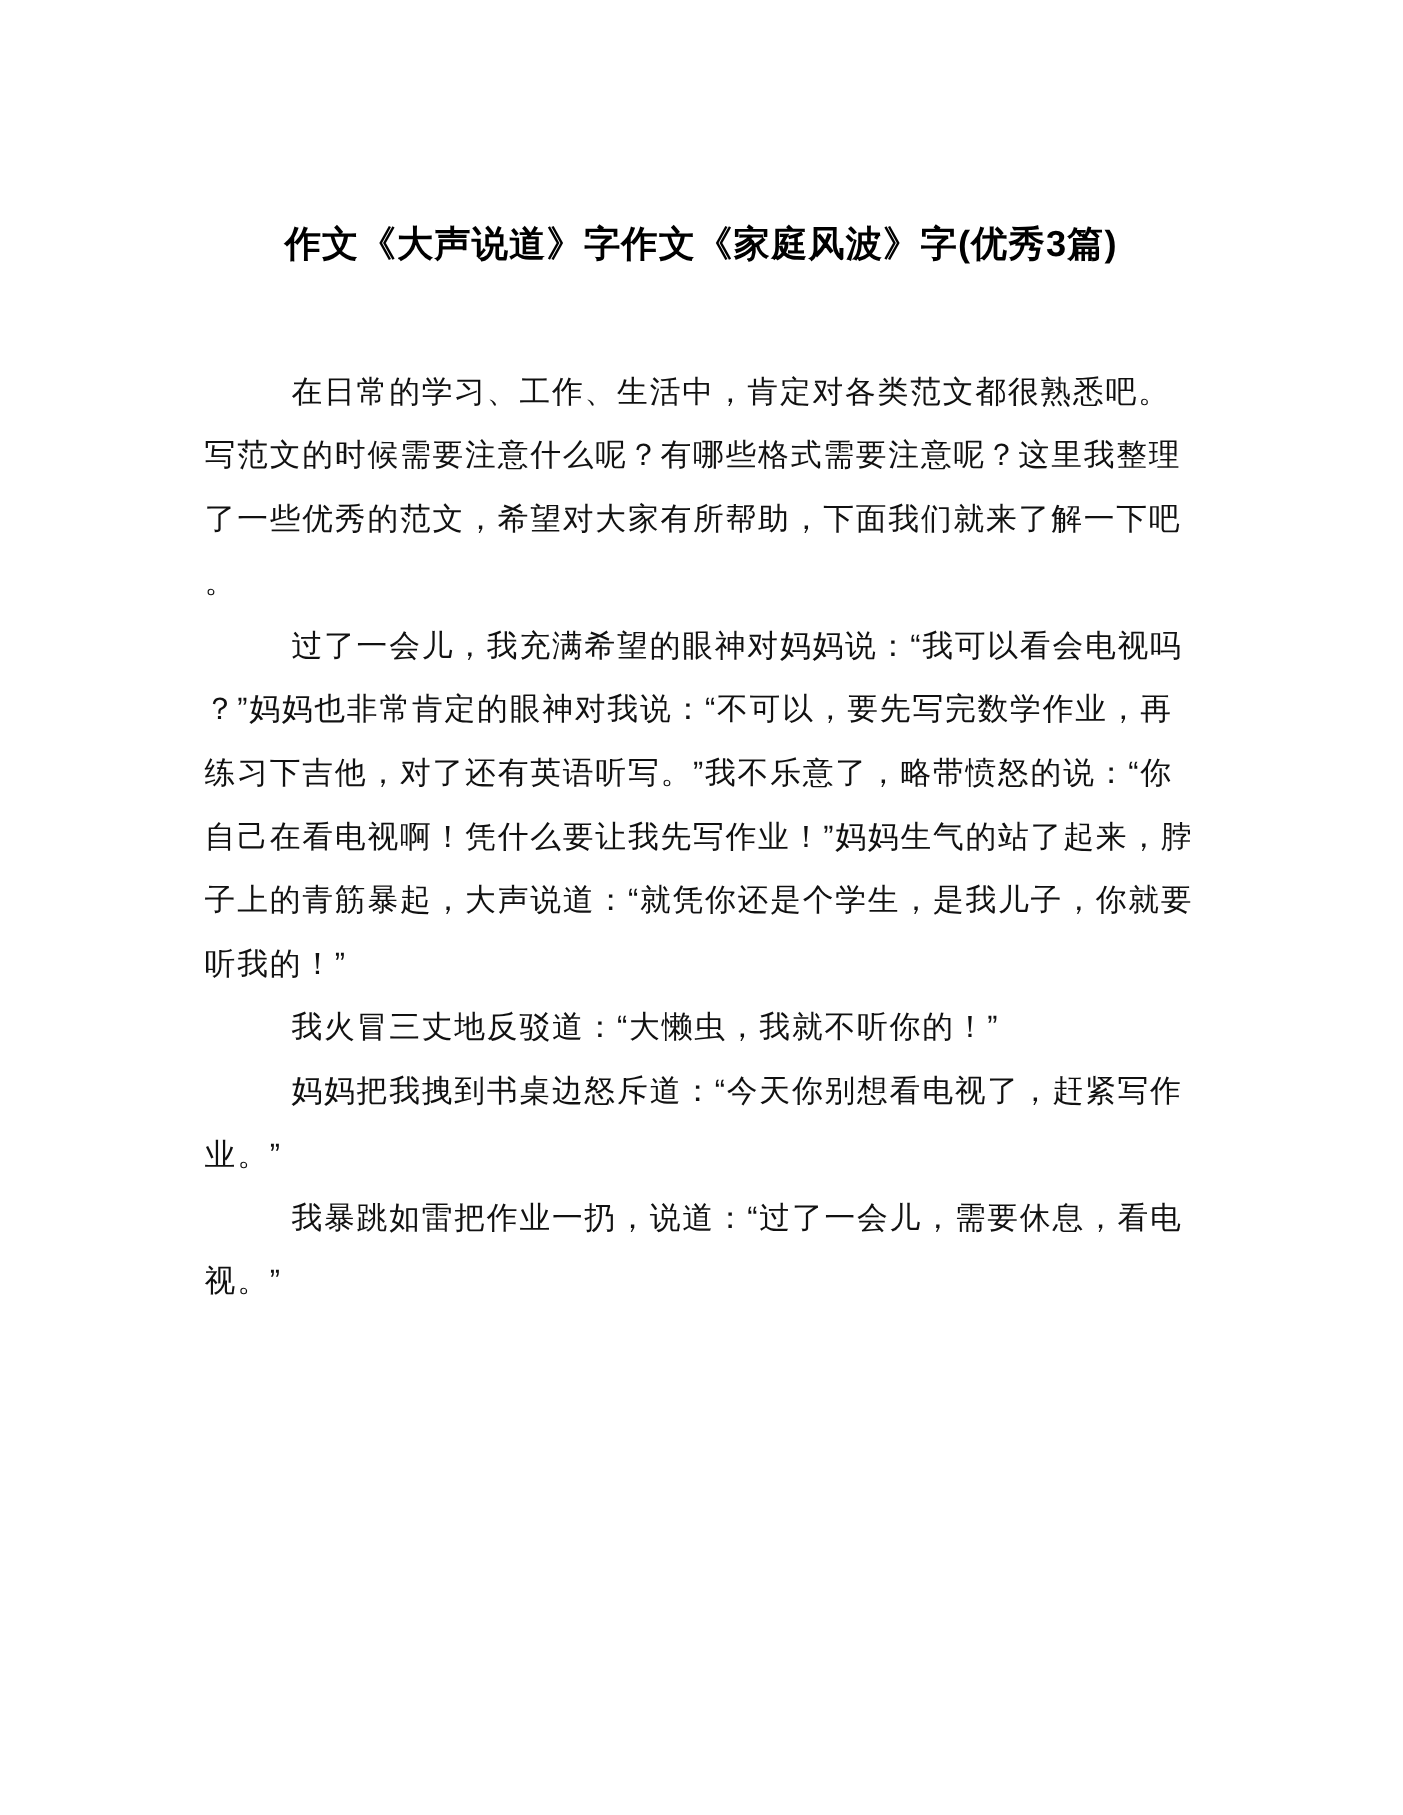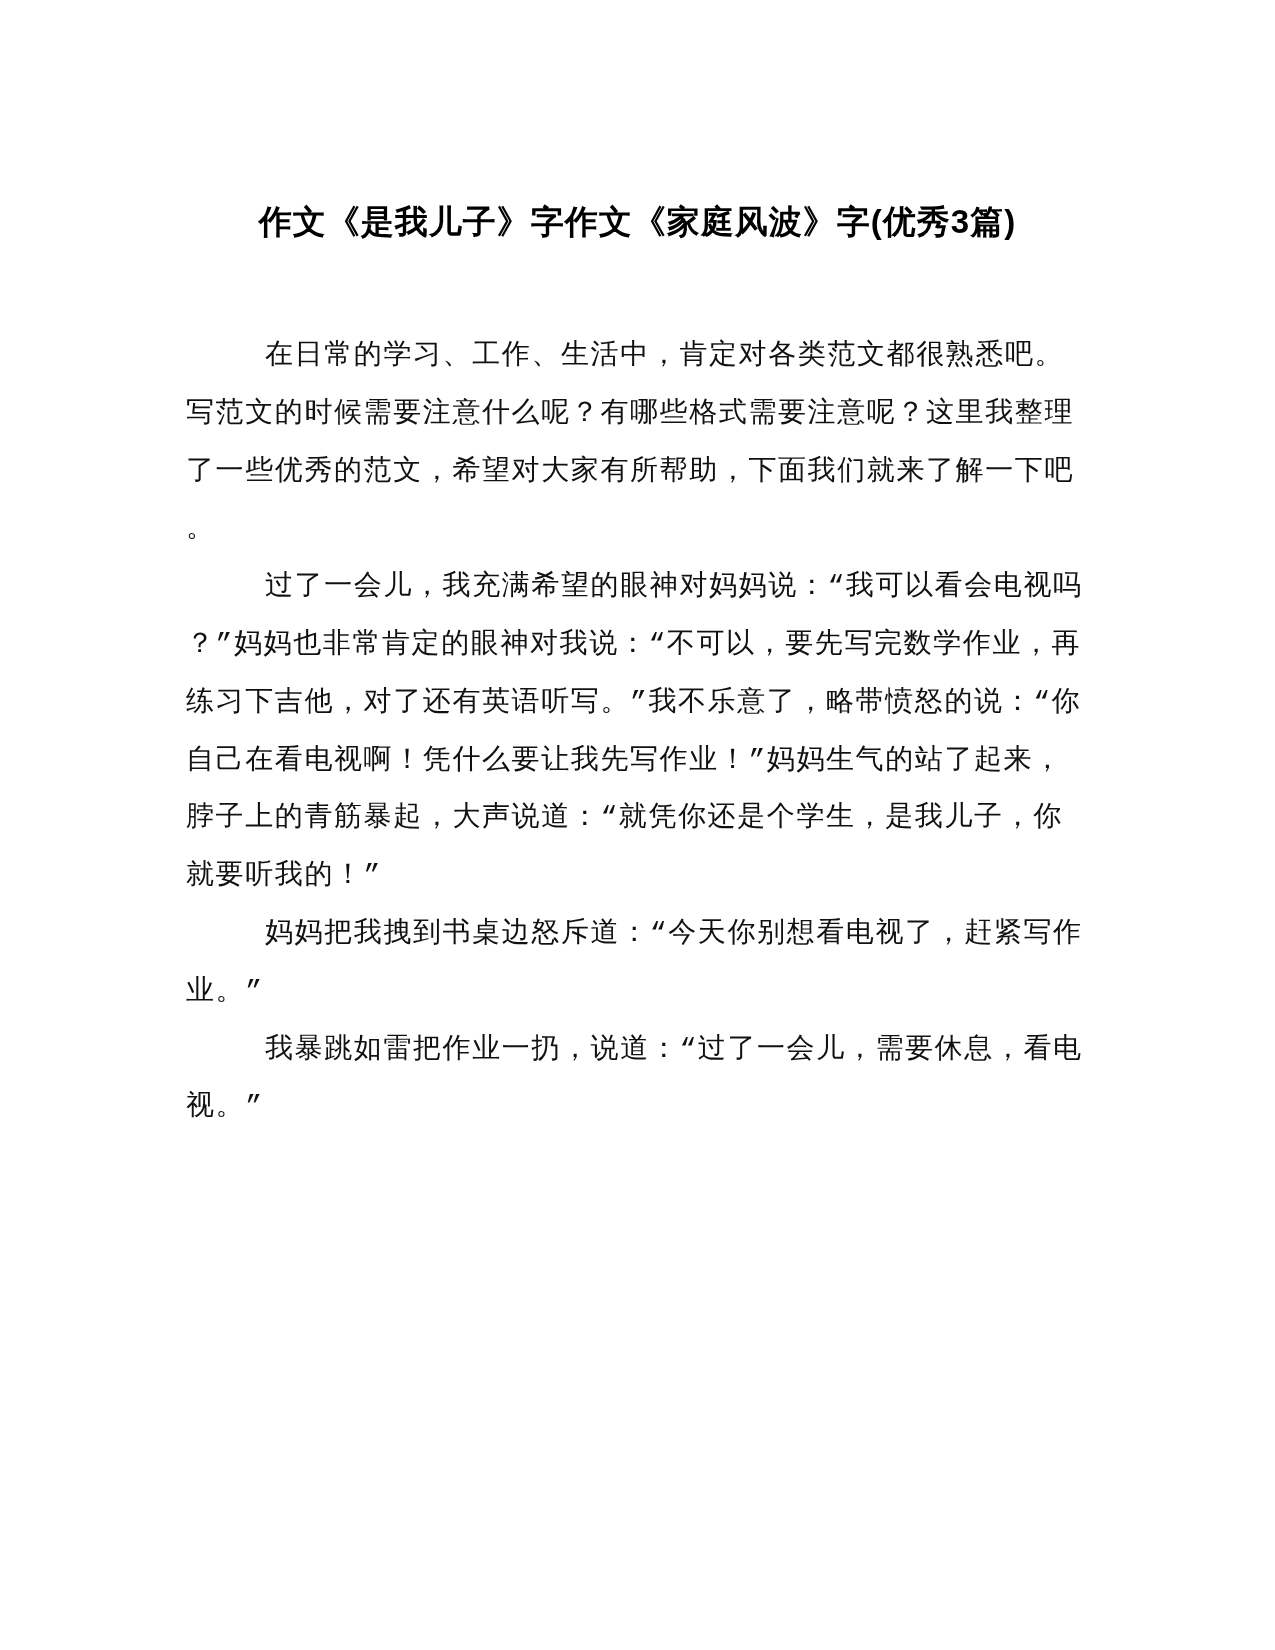--- a/index.html
+++ b/index.html
@@ -27,41 +27,42 @@
     line-height: 44px;
     font-weight: 700;
     letter-spacing: 1px;
     color: #000000;
   }
   .doc-body {
     position: absolute;
     top: 327px;
     left: 186px;
     width: 906px;
-    font-family: Liberation Mono, monospace;
+    font-family: Liberation Sans, sans-serif;
     font-size: 28px;
     line-height: 57.8px;
     letter-spacing: 1.6px;
     font-weight: 300;
     color: #111111;
     text-align: left;
   }
   .para {
     margin: 0;
     padding: 0;
     text-indent: 79px;
     line-break: anywhere;
     word-break: break-all;
   }
 </style>
 </head>
 <body>
 
 <div class="page">
-  <h1 class="doc-title">作文《是我儿子》字作文《家庭风波》字(优秀3篇)</h1>
+  <h1 class="doc-title">作文《大声说道》字作文《家庭风波》字(优秀3篇)</h1>
 
   <div class="doc-body">
     <p class="para">在日常的学习、工作、生活中，肯定对各类范文都很熟悉吧。写范文的时候需要注意什么呢？有哪些格式需要注意呢？这里我整理了一些优秀的范文，希望对大家有所帮助，下面我们就来了解一下吧。</p>
     <p class="para">过了一会儿，我充满希望的眼神对妈妈说：“我可以看会电视吗？”妈妈也非常肯定的眼神对我说：“不可以，要先写完数学作业，再练习下吉他，对了还有英语听写。”我不乐意了，略带愤怒的说：“你自己在看电视啊！凭什么要让我先写作业！”妈妈生气的站了起来，脖子上的青筋暴起，大声说道：“就凭你还是个学生，是我儿子，你就要听我的！”</p>
+    <p class="para">我火冒三丈地反驳道：“大懒虫，我就不听你的！”</p>
     <p class="para">妈妈把我拽到书桌边怒斥道：“今天你别想看电视了，赶紧写作业。”</p>
     <p class="para">我暴跳如雷把作业一扔，说道：“过了一会儿，需要休息，看电视。”</p>
   </div>
 </div>
 
 </body></html>

